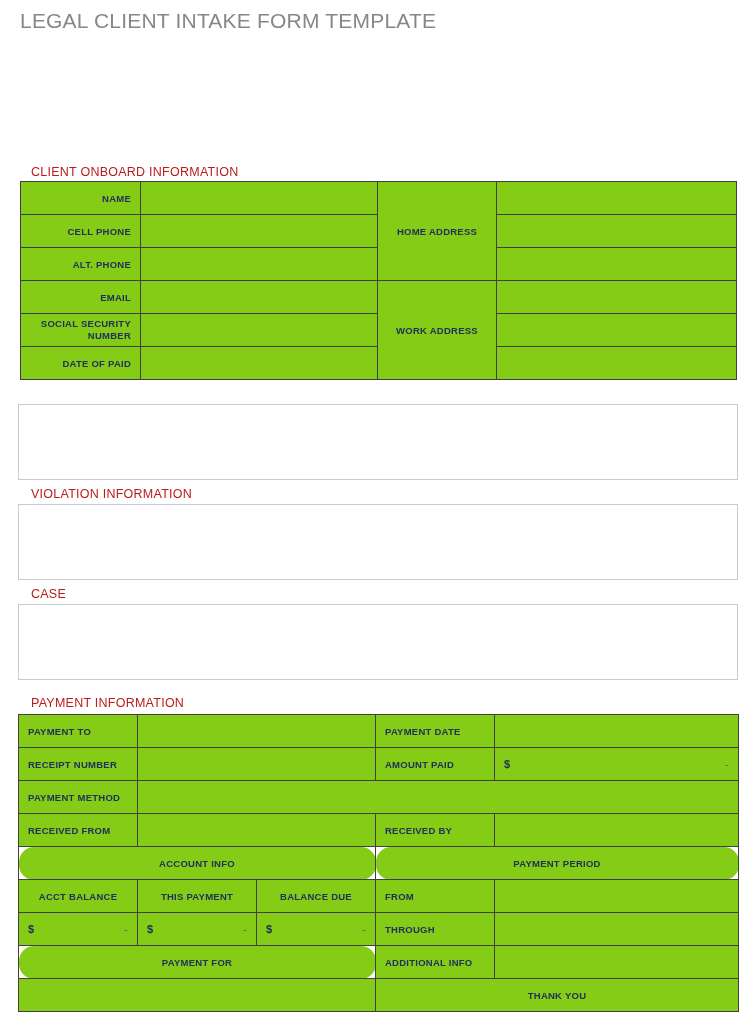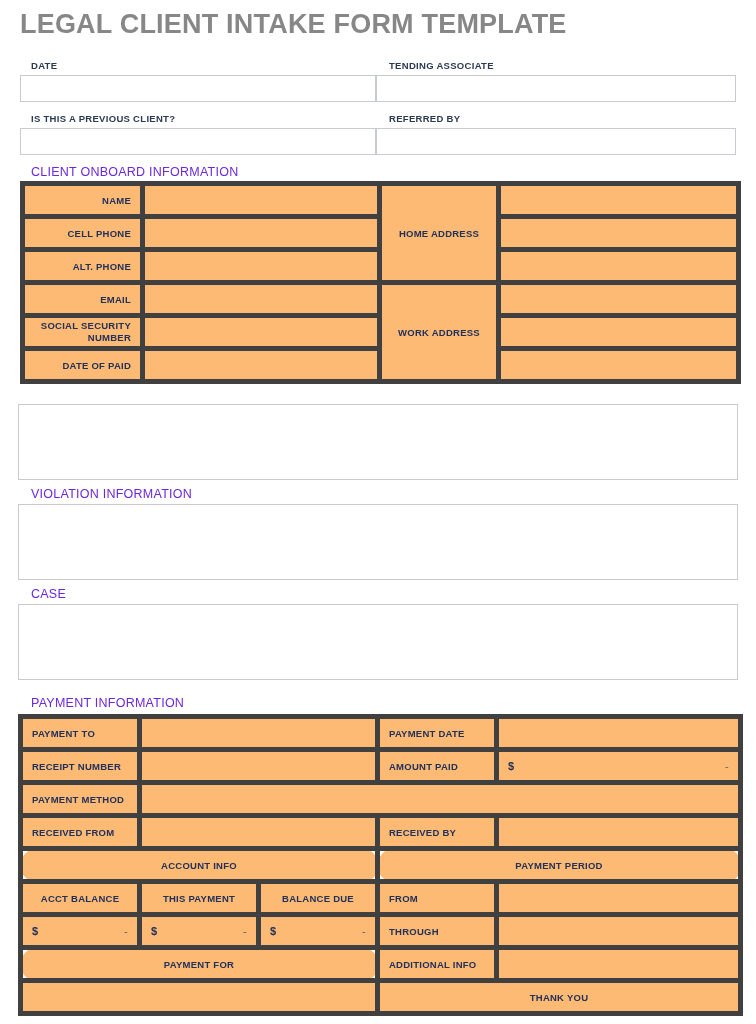--- a/index.html
+++ b/index.html
@@ -18,32 +18,32 @@
     width: 756px;
     height: 1024px;
     padding: 0;
   }
 
   
   .doc-title {
     position: absolute;
     left: 20px;
     top: 9px;
-    font-size: 27px;
-    font-weight: bold;
+    font-size: 21px;
+    font-weight: normal;
     letter-spacing: 0.2px;
     color: #878787;
     white-space: nowrap;
   }
 
   
   .section-heading {
     font-size: 12.5px;
     font-weight: normal;
-    color: #6d28d9;
+    color: #b91c1c;
     letter-spacing: 0.25px;
     white-space: nowrap;
   }
 
   
   .field-label {
     font-size: 9.5px;
     font-weight: bold;
     color: #2b3a52;
     letter-spacing: 0.3px;
@@ -74,28 +74,28 @@
 
   
   table.grid {
     border-collapse: collapse;
     table-layout: fixed;
     width: 716px;
     position: absolute;
     left: 20px;
   }
   table.grid td {
-    border: 5px solid #404040;
+    border: 1px solid #404040;
     height: 33px;
     padding: 2px 9px;
     font-size: 9.5px;
     font-weight: bold;
     color: #22305a;
     letter-spacing: 0.25px;
-    background: #fdba74;
+    background: #84cc16;
     vertical-align: middle;
   }
 
   
   td.lbl-light   { background: #e8ecf1; text-align: right; }
   td.lbl-addr    { background: #e3e8ee; text-align: center; font-size: 10px; }
   td.lbl-pay     { background: #d5dae2; text-align: left; }
   td.lbl-pay-soft{ background: #e7ebf1; text-align: left; }
   td.hdr-band    { background: #ccd4e0; text-align: center; font-size: 10px; border-radius: 15px; }
   td.hdr-sub     { background: #e8ecf1; text-align: center; font-size: 9.5px; }
@@ -125,39 +125,20 @@
     background: #ffffff;
   }
 </style>
 </head>
 <body>
 
 <div class="page">
 
   <div class="doc-title">LEGAL CLIENT INTAKE FORM TEMPLATE</div>
 
-  <div class="top-grid">
-    <div class="top-cell left">
-      <span class="field-label">DATE</span>
-      <div class="field-box" style="width:356px;"></div>
-    </div>
-    <div class="top-cell right">
-      <span class="field-label">TENDING ASSOCIATE</span>
-      <div class="field-box" style="width:360px;"></div>
-    </div>
-
-    <div class="top-cell left top-row-2">
-      <span class="field-label">IS THIS A PREVIOUS CLIENT?</span>
-      <div class="field-box" style="width:356px;"></div>
-    </div>
-    <div class="top-cell right top-row-2">
-      <span class="field-label">REFERRED BY</span>
-      <div class="field-box" style="width:360px;"></div>
-    </div>
-  </div>
 
   <div class="section-heading" style="position:absolute; left:31px; top:165px;">CLIENT ONBOARD INFORMATION</div>
 
   <table class="grid" style="top:181px;">
     <colgroup>
       <col style="width:120px;">
       <col style="width:237px;">
       <col style="width:119px;">
       <col style="width:240px;">
     </colgroup>

